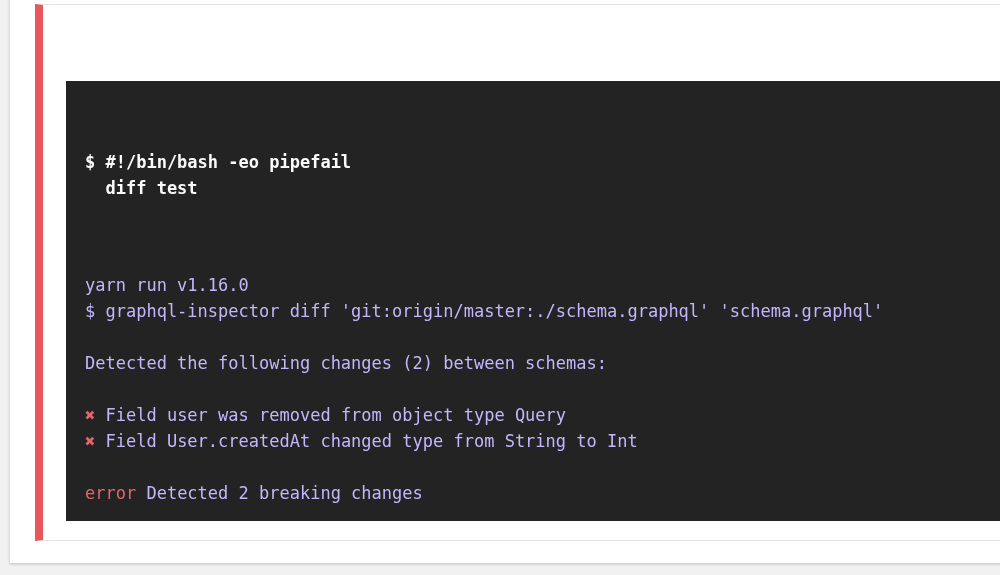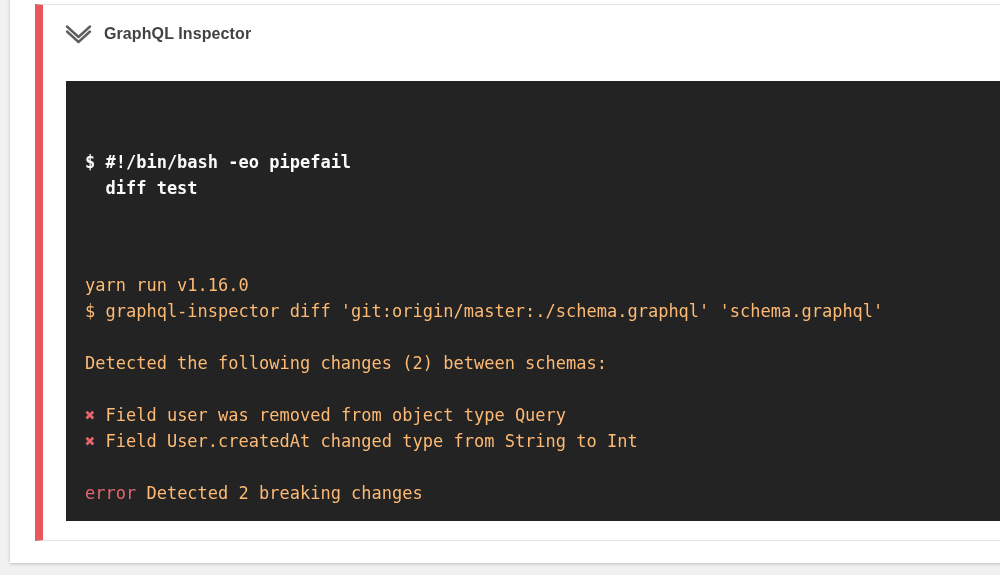--- a/index.html
+++ b/index.html
@@ -68,39 +68,30 @@
     font-size: 17px;
     line-height: 26px;
     white-space: pre;
   }
   .term-line {
     min-height: 26px;
   }
   .term-output {
     margin-top: 19px;
   }
-  .seg-plain { color: #fdba74; }
+  .seg-plain { color: #c4b5fd; }
   .seg-bold  { color: #fafafa; font-weight: bold; }
   .seg-red   { color: #e5646e; }
 </style>
 </head>
 <body>
 
 <div class="outer-card">
   <div class="section-card">
 
-    <div class="step-header">
-      <span class="chevron-icon">
-        <svg width="29" height="23" viewBox="0 0 29 23" aria-hidden="true">
-          <path d="M3 4.5 L14.5 15 L26 4.5" fill="none" stroke="#5e5e5e" stroke-width="2.4" stroke-linecap="round" stroke-linejoin="round"></path>
-          <path d="M3 9.5 L14.5 20 L26 9.5" fill="none" stroke="#5e5e5e" stroke-width="2.4" stroke-linecap="round" stroke-linejoin="round"></path>
-        </svg>
-      </span>
-      <span class="step-title">GraphQL Inspector</span>
-    </div>
 
     <div class="terminal">
       <div class="term-command"><div class="term-line"><span class="seg-bold">$ #!/bin/bash -eo pipefail</span></div><div class="term-line"><span class="seg-bold">  diff test</span></div></div>
       <div class="term-output"><div class="term-line"><span class="seg-plain">yarn run v1.16.0</span></div><div class="term-line"><span class="seg-plain">$ graphql-inspector diff 'git:origin/master:./schema.graphql' 'schema.graphql'</span></div><div class="term-line">&nbsp;</div><div class="term-line"><span class="seg-plain">Detected the following changes (2) between schemas:</span></div><div class="term-line">&nbsp;</div><div class="term-line"><span class="seg-red">✖</span><span class="seg-plain"> Field user was removed from object type Query</span></div><div class="term-line"><span class="seg-red">✖</span><span class="seg-plain"> Field User.createdAt changed type from String to Int</span></div><div class="term-line">&nbsp;</div><div class="term-line"><span class="seg-red">error</span><span class="seg-plain"> Detected 2 breaking changes</span></div><div class="term-line">&nbsp;</div></div>
     </div>
 
   </div>
 </div>
 
 </body></html>

